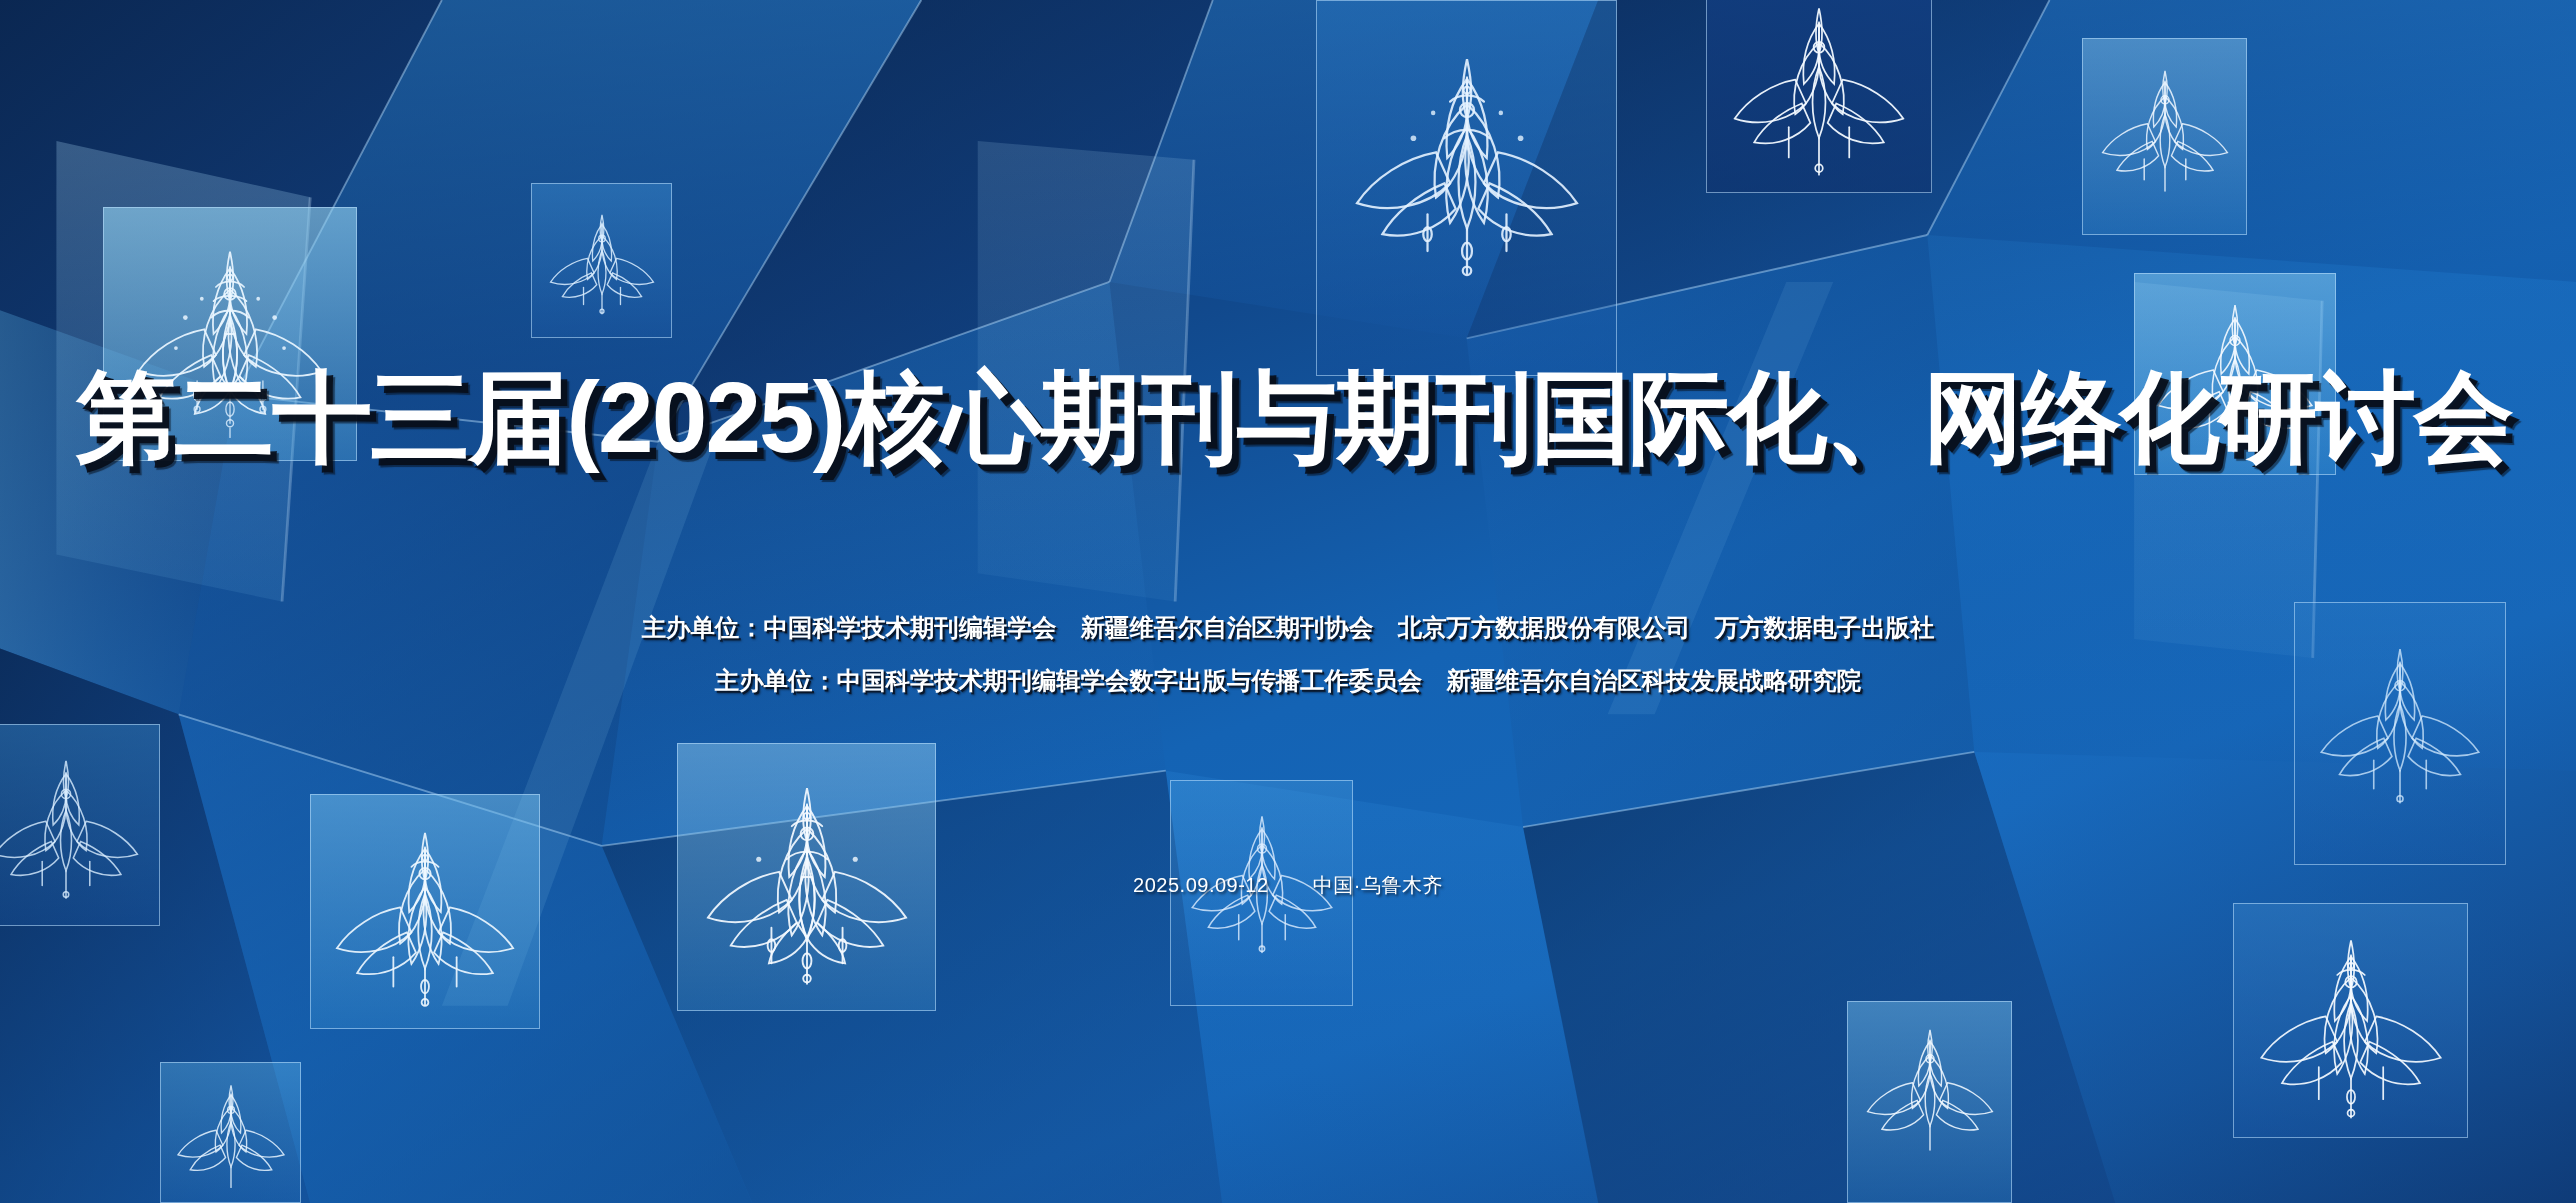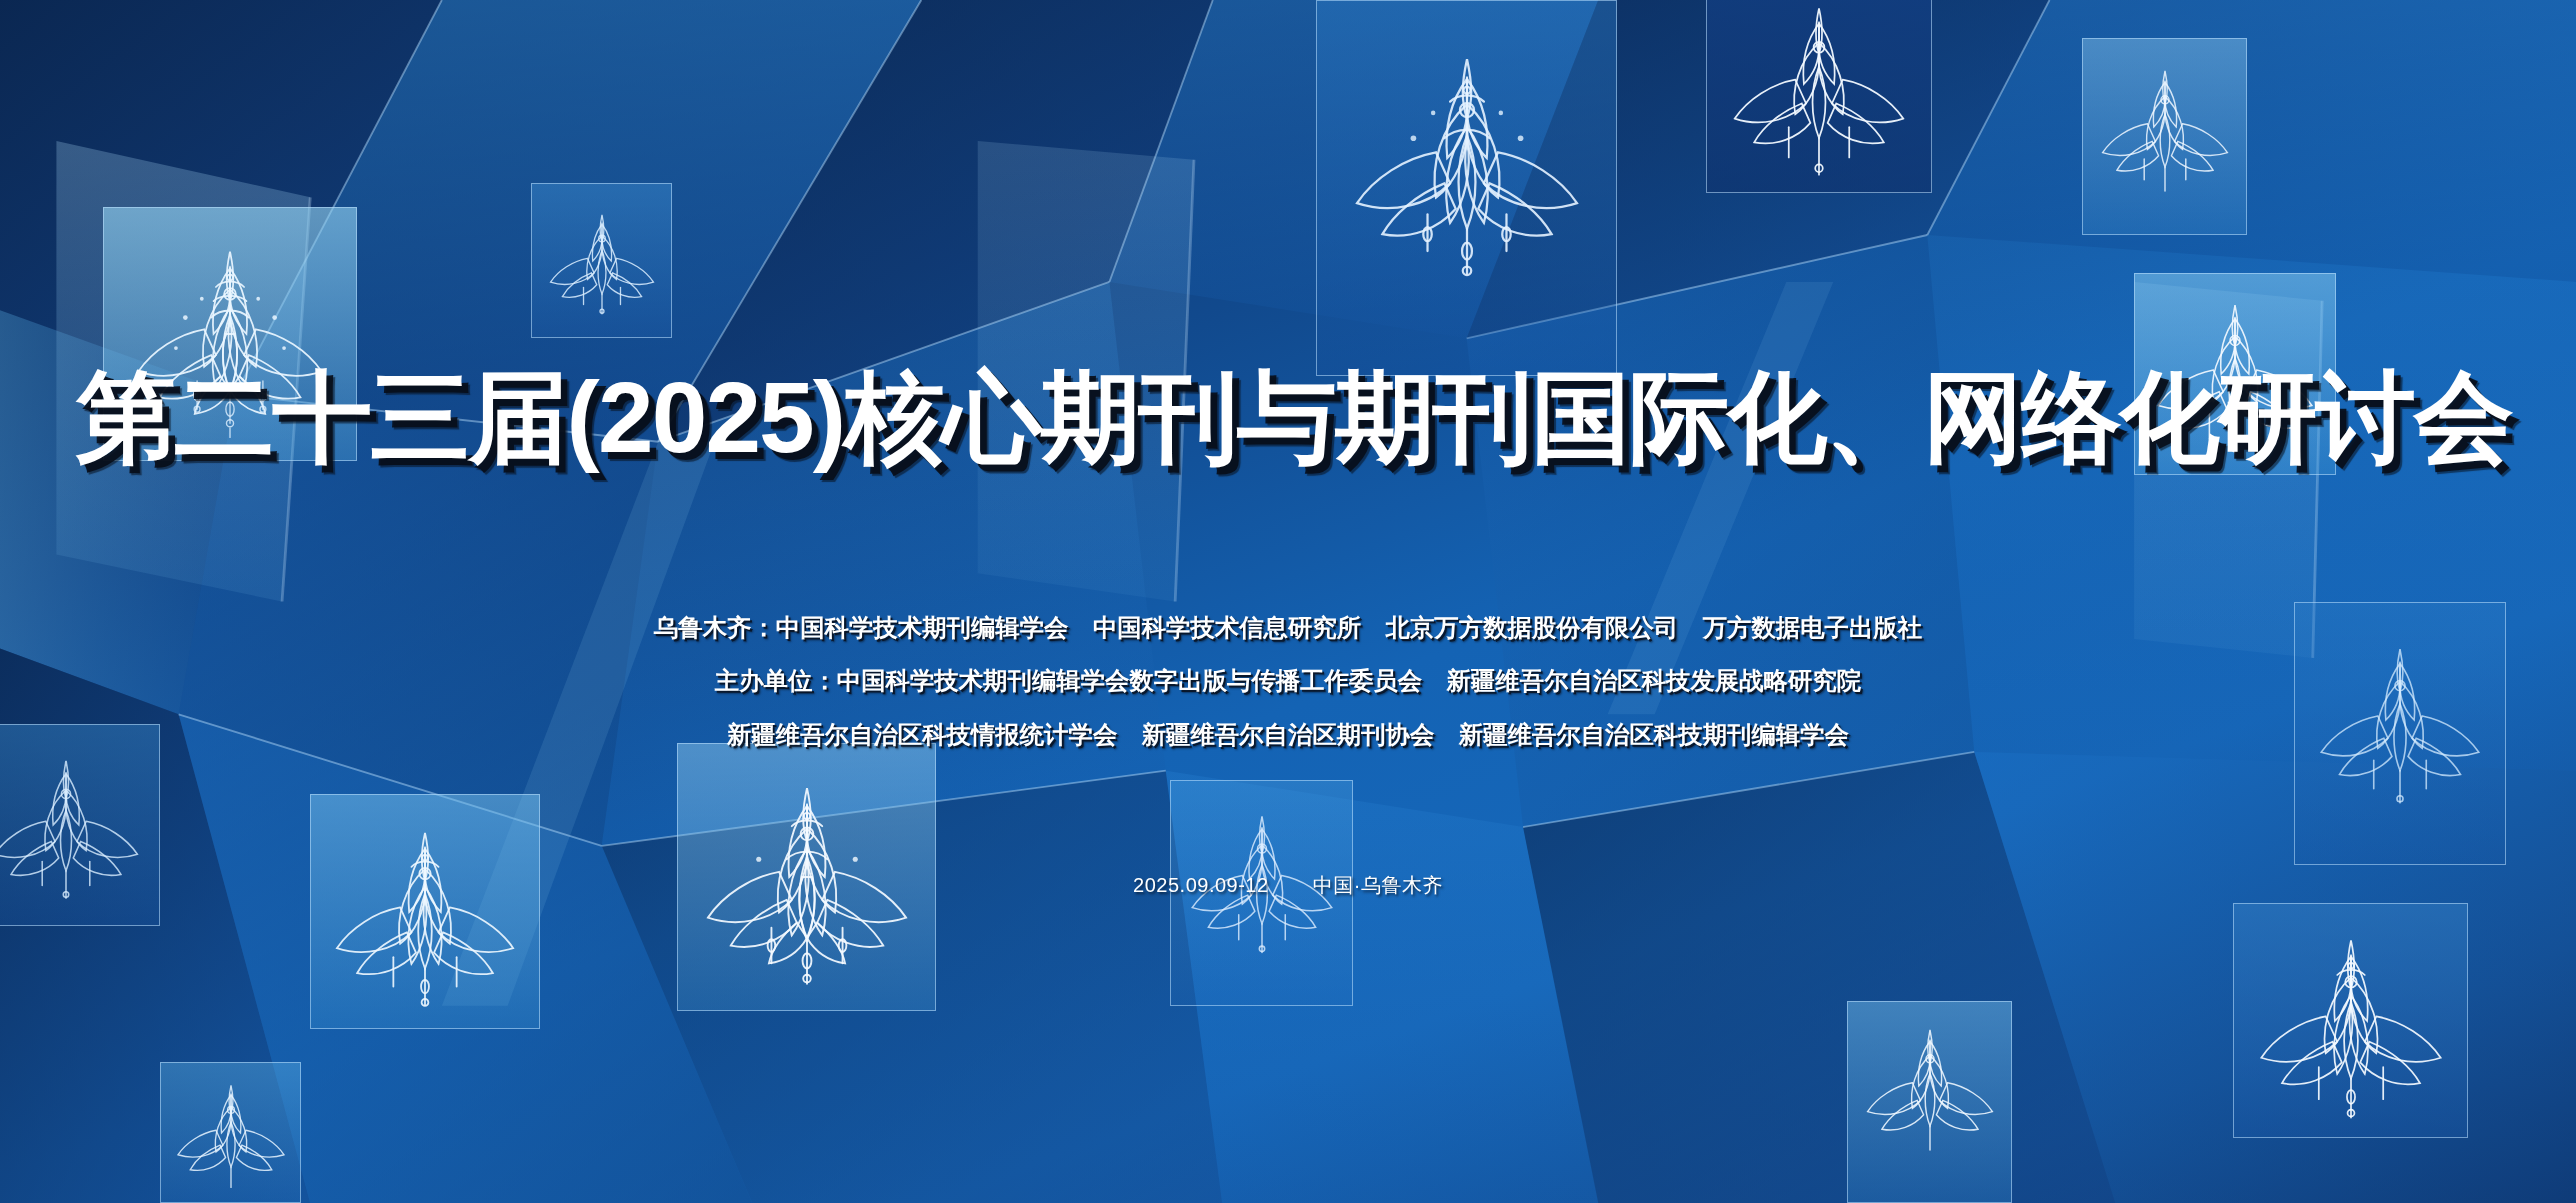--- a/index.html
+++ b/index.html
@@ -530,23 +530,22 @@
           <path d="M126 140 L126 166"></path>
       </g>
     </svg>
   </div>
 
   <div class="content">
 
     <div class="title">第二十三届(2025)核心期刊与期刊国际化、网络化研讨会</div>
 
     <div class="orgblock">
-      <div class="orgline">乌鲁木齐：中国科学技术期刊编辑学会　中国科学技术信息研究所　北京万方数据股份有限公司　万方数据电子出版社</div>
+      <div class="orgline">主办单位：中国科学技术期刊编辑学会　新疆维吾尔自治区期刊协会　北京万方数据股份有限公司　万方数据电子出版社</div>
       <div class="orgline">主办单位：中国科学技术期刊编辑学会数字出版与传播工作委员会　新疆维吾尔自治区科技发展战略研究院</div>
-      <div class="orgline">新疆维吾尔自治区科技情报统计学会　新疆维吾尔自治区期刊协会　新疆维吾尔自治区科技期刊编辑学会</div>
     </div>
 
     <div class="datebar">
       <span>2025.09.09-12</span>
       <span class="gap"></span>
       <span>中国·乌鲁木齐</span>
     </div>
 
   </div>
 </div>

